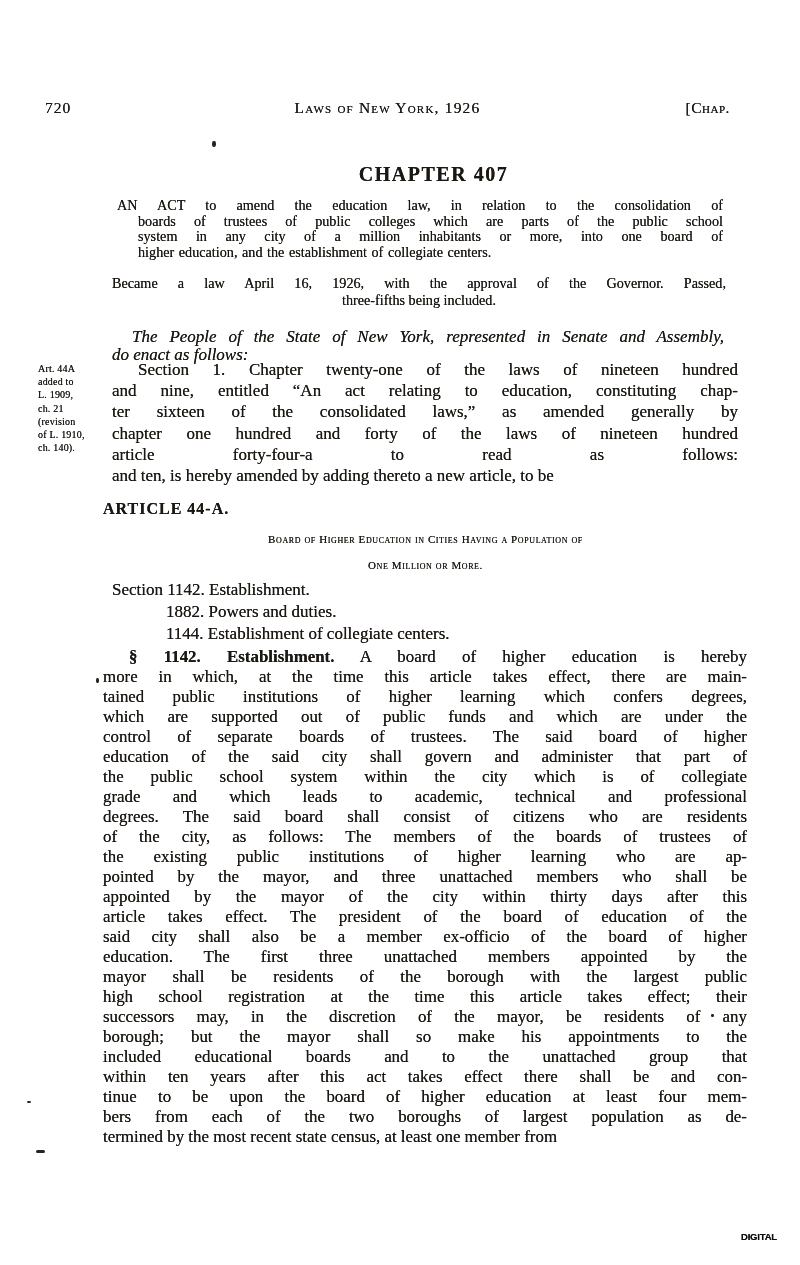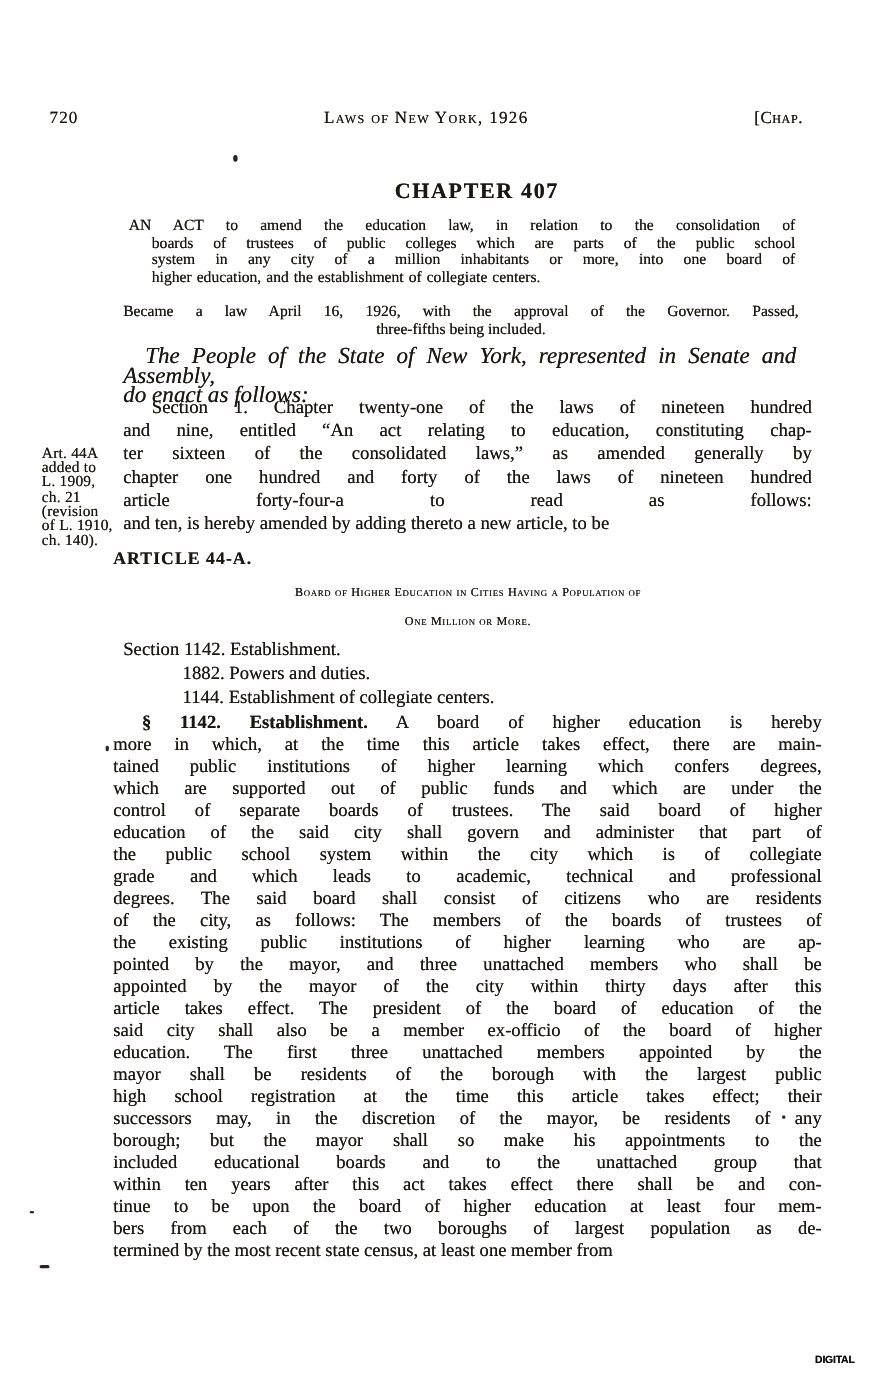--- a/index.html
+++ b/index.html
@@ -51,28 +51,28 @@
     font-size: 14.2px; line-height: 15.7px; word-spacing: 1px;
   }
   .act-summary .tline:first-child { font-weight: normal; }
 
   .enactment {
     top: 275px; left: 112px; width: 614px;
     font-size: 14.2px; line-height: 16.5px;
   }
 
   .enacting {
-    top: 315px; left: 112px; width: 612px;
-    font-style: italic; font-size: 21px; line-height: 17.5px;
+    top: 328px; left: 112px; width: 612px;
+    font-style: italic; font-size: 17px; line-height: 17.5px;
   }
   .enacting .tline:first-child { text-indent: 20px; }
 
   .margin-note {
     top: 362px; left: 38px; width: 68px;
-    font-size: 14px; line-height: 13.2px; letter-spacing: 0.2px; margin-top: 44px;
+    font-size: 10px; line-height: 13.2px; letter-spacing: 0.2px;
   }
 
   .section1 {
     top: 359px; left: 112px; width: 626px;
     font-size: 17px; line-height: 21.2px;
   }
 
   .article-h {
     top: 500px; left: 103px; width: 645px;
     font-size: 16px; letter-spacing: 1px; font-weight: bold;

